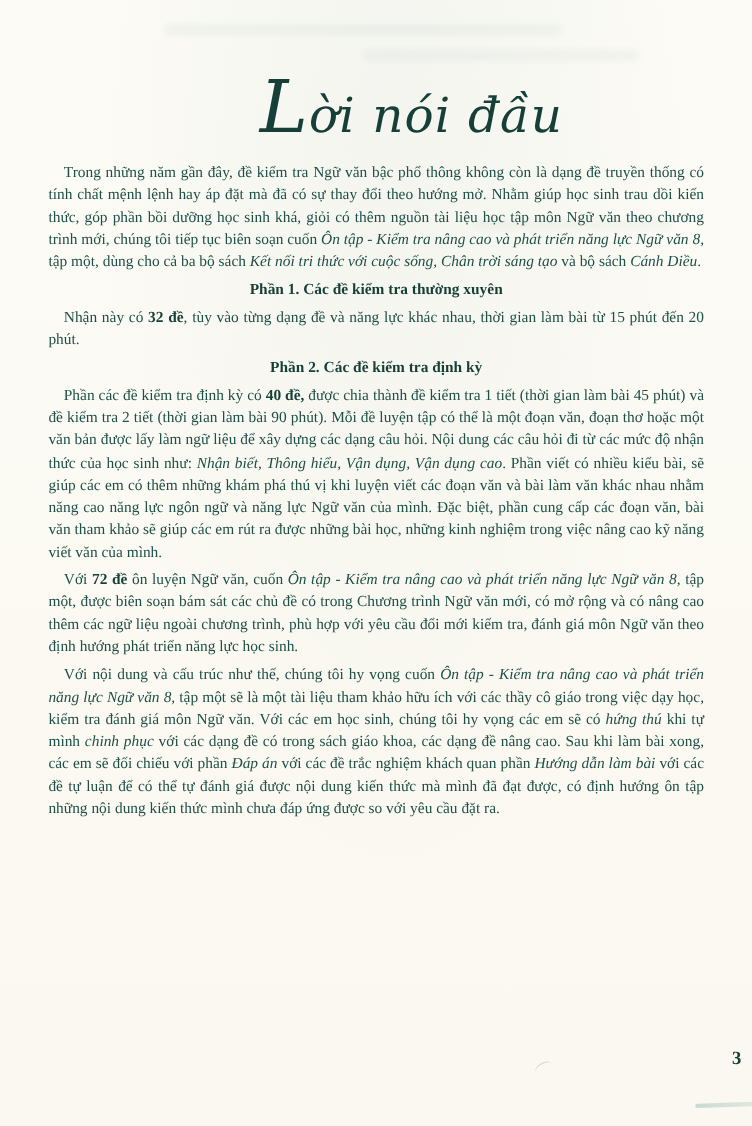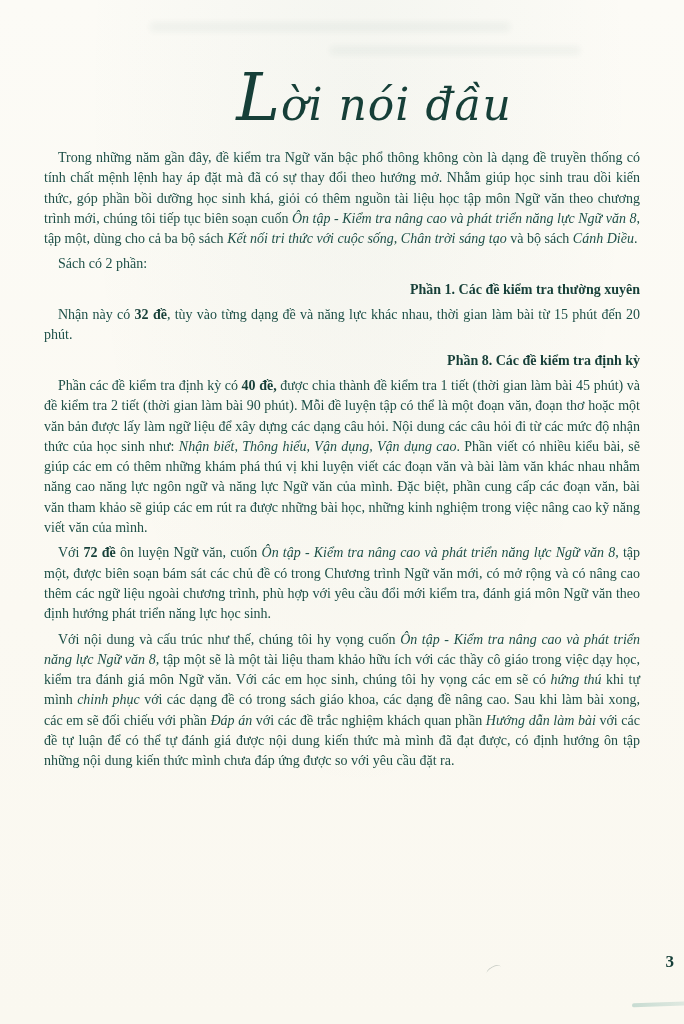--- a/index.html
+++ b/index.html
@@ -62,21 +62,21 @@
     margin:0 0 5px 0;
     font-size:14px;
     line-height:20.3px;
     text-align:justify;
     color:var(--ink);
   }
   .content p.body{ text-indent:14px; }
   .content p.heading{
     font-weight:bold;
     color:var(--ink-bold);
-    text-align:right;
+    text-align:center;
     margin-top:1px;
   }
   .content .b{ font-weight:bold; color:var(--ink-bold); }
   .content .i{ font-style:italic; }
 
   .page-number{
     position:absolute;
     right:42px;
     top:952px;
     font-size:17px;
@@ -107,24 +107,23 @@
 
 <div class="page">
   <div class="ghost g1"></div>
   <div class="ghost g2"></div>
   <div class="ghost g3"></div>
 
   <h1 class="title">Lời nói đầu</h1>
 
   <div class="content">
       <p class="body"><span>Trong những năm gần đây, đề kiểm tra Ngữ văn bậc phổ thông không còn là dạng đề truyền thống có tính chất mệnh lệnh hay áp đặt mà đã có sự thay đổi theo hướng mở. Nhằm giúp học sinh trau dồi kiến thức, góp phần bồi dưỡng học sinh khá, giỏi có thêm nguồn tài liệu học tập môn Ngữ văn theo chương trình mới, chúng tôi tiếp tục biên soạn cuốn </span><span class="i">Ôn tập - Kiểm tra nâng cao và phát triển năng lực Ngữ văn 8</span><span>, tập một, dùng cho cả ba bộ sách </span><span class="i">Kết nối tri thức với cuộc sống, Chân trời sáng tạo</span><span> và bộ sách </span><span class="i">Cánh Diều</span><span>.</span></p>
-      <p class="body"><span>Sách có 2 phần:</span></p>
       <p class="heading"><span>Phần 1. Các đề kiểm tra thường xuyên</span></p>
       <p class="body"><span>Nhận này có </span><span class="b">32 đề</span><span>, tùy vào từng dạng đề và năng lực khác nhau, thời gian làm bài từ 15 phút đến 20 phút.</span></p>
-      <p class="heading"><span>Phần 8. Các đề kiểm tra định kỳ</span></p>
+      <p class="heading"><span>Phần 2. Các đề kiểm tra định kỳ</span></p>
       <p class="body"><span>Phần các đề kiểm tra định kỳ có </span><span class="b">40 đề,</span><span> được chia thành đề kiểm tra 1 tiết (thời gian làm bài 45 phút) và đề kiểm tra 2 tiết (thời gian làm bài 90 phút). Mỗi đề luyện tập có thể là một đoạn văn, đoạn thơ hoặc một văn bản được lấy làm ngữ liệu để xây dựng các dạng câu hỏi. Nội dung các câu hỏi đi từ các mức độ nhận thức của học sinh như: </span><span class="i">Nhận biết, Thông hiểu, Vận dụng, Vận dụng cao</span><span>. Phần viết có nhiều kiểu bài, sẽ giúp các em có thêm những khám phá thú vị khi luyện viết các đoạn văn và bài làm văn khác nhau nhằm năng cao năng lực ngôn ngữ và năng lực Ngữ văn của mình. Đặc biệt, phần cung cấp các đoạn văn, bài văn tham khảo sẽ giúp các em rút ra được những bài học, những kinh nghiệm trong việc nâng cao kỹ năng viết văn của mình.</span></p>
       <p class="body"><span>Với </span><span class="b">72 đề</span><span> ôn luyện Ngữ văn, cuốn </span><span class="i">Ôn tập - Kiểm tra nâng cao và phát triển năng lực Ngữ văn 8</span><span>, tập một, được biên soạn bám sát các chủ đề có trong Chương trình Ngữ văn mới, có mở rộng và có nâng cao thêm các ngữ liệu ngoài chương trình, phù hợp với yêu cầu đổi mới kiểm tra, đánh giá môn Ngữ văn theo định hướng phát triển năng lực học sinh.</span></p>
       <p class="body"><span>Với nội dung và cấu trúc như thế, chúng tôi hy vọng cuốn </span><span class="i">Ôn tập - Kiểm tra nâng cao và phát triển năng lực Ngữ văn 8,</span><span> tập một sẽ là một tài liệu tham khảo hữu ích với các thầy cô giáo trong việc dạy học, kiểm tra đánh giá môn Ngữ văn. Với các em học sinh, chúng tôi hy vọng các em sẽ có </span><span class="i">hứng thú</span><span> khi tự mình </span><span class="i">chinh phục</span><span> với các dạng đề có trong sách giáo khoa, các dạng đề nâng cao. Sau khi làm bài xong, các em sẽ đối chiếu với phần </span><span class="i">Đáp án</span><span> với các đề trắc nghiệm khách quan phần </span><span class="i">Hướng dẫn làm bài</span><span> với các đề tự luận để có thể tự đánh giá được nội dung kiến thức mà mình đã đạt được, có định hướng ôn tập những nội dung kiến thức mình chưa đáp ứng được so với yêu cầu đặt ra.</span></p>
     </div>
 
   <div class="page-number">3</div>
 
   <div class="pencil-mark"></div>
   <div class="ink-smudge"></div>
 </div>

